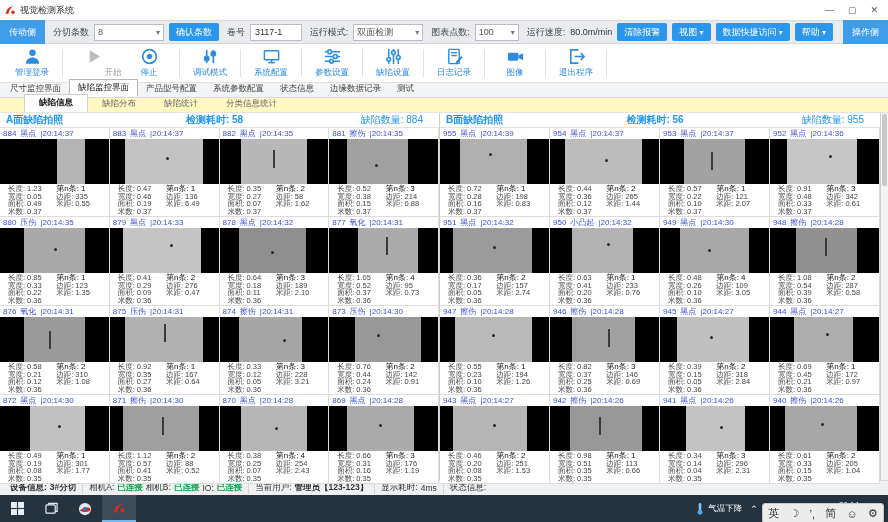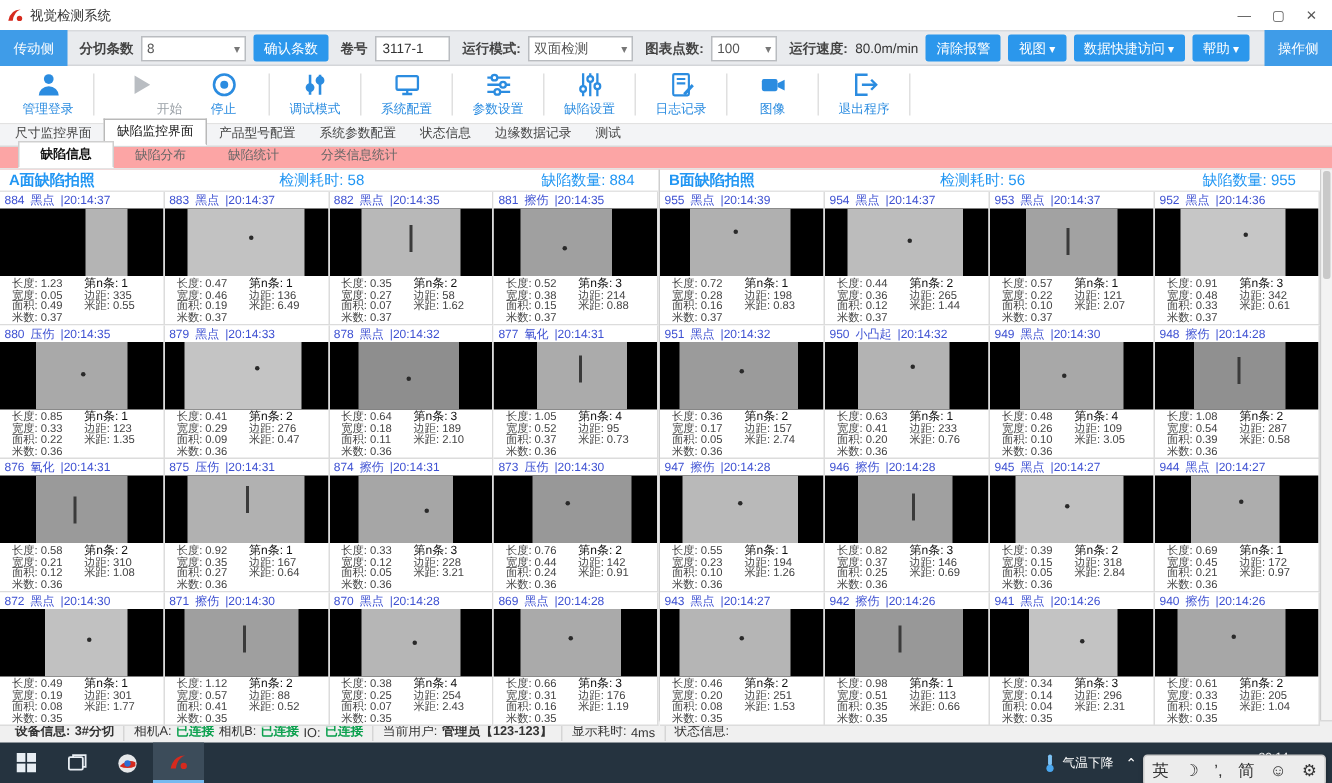--- a/index.html
+++ b/index.html
@@ -9,52 +9,52 @@
   .titlebar .logo { width:12px; height:12px; margin-right:4px; }
   .titlebar .title { font-size:9px; color:#333; flex:1; }
   .winbtns { display:flex; gap:14px; padding-right:6px; color:#555; font-size:9px; }
   .winbtns span { cursor:pointer; }
 
   .toolbar1 { height:24px; background:#e9ebee; border-top:1px solid #d8dadd; border-bottom:1px solid #d4d6d9;
     display:flex; align-items:center; gap:5px; padding:0 0; font-size:9px; color:#333; }
   .btn-blue { background:#2b97ec; color:#fff; border:none; border-radius:2px; font-size:9px;
     padding:3px 7px; height:18px; line-height:12px; white-space:nowrap; cursor:pointer; }
   .side-btn { height:24px; border-radius:0; padding:5px 9px; background:#3f9ce8; }
-  .tb-label { white-space:nowrap; font-weight:bold; color:#444; margin-left:3px;text-align:right; }
+  .tb-label { white-space:nowrap; font-weight:normal; color:#444; margin-left:3px;text-align:right; }
   .tb-select { background:#fff; border:1px solid #b9bcc0; height:17px; min-width:70px;
     display:flex; align-items:center; justify-content:space-between; padding:0 3px; color:#555; }
   .tb-select .caret::after { content:"▾"; color:#777; font-size:8px; }
   .tb-input { background:#fff; border:1px solid #b9bcc0; height:17px; width:150px;
     display:flex; align-items:center; padding:0 4px; color:#333; }
   .drop::after { content:" ▾"; font-size:8px; }
   .spacer { flex:1; }
 
   .toolbar2 { height:39px; background:#fff; border-bottom:1px solid #e2e2e2;
     display:flex; align-items:center; padding:0 4px; }
   .tb2-btn { width:56px; display:flex; flex-direction:column; align-items:center; gap:1px; cursor:pointer; }
   .tb2-btn svg { width:19px; height:19px; }
   .tb2-btn .lbl { font-size:8.5px; color:#2b8ce0; white-space:nowrap; }
   .tb2-btn.disabled .lbl { color:#9aa0a6;margin-left:40px; }
   .tb2-div { width:1px; height:28px; background:#e0e0e0; margin:0 2px; }
 
   .tabbar { height:15px; background:#f3f4f6; display:flex; align-items:flex-end; padding-left:2px; border-bottom:1px solid #d9d9d9; }
   .tab { font-size:8.5px; color:#444; padding:2px 8px 2px; white-space:nowrap; cursor:pointer; }
   .tab.active { background:#fff; border:1px solid #b9b9b9; border-bottom:1px solid #fff; color:#111; }
 
-  .subtabbar { height:15px; background:#fca5a5; display:flex; align-items:flex-end; padding-left:12px; border-bottom:1px solid #e4e4e4; }
+  .subtabbar { height:15px; background:#fef9c3; display:flex; align-items:flex-end; padding-left:24px; border-bottom:1px solid #e4e4e4; }
   .subtab { font-size:8.5px; color:#666; padding:2px 14px; white-space:nowrap; cursor:pointer; }
   .subtab.active { color:#111; font-weight:bold; border:1px solid #cfcfcf; border-bottom:1px solid #fff; background:#fff; }
 
   .content { height:367px; display:flex; position:relative; }
   .panel { width:440px; border-right:1px solid #cfcfcf; display:flex; flex-direction:column; }
   .panel:nth-child(2) { width:441px; }
   .panel-head { height:18px; display:flex; align-items:center; font-size:10px; color:#2196f3;
     padding:0 6px; border-bottom:1px solid #e3e3e3; }
   .p-title { font-weight:bold; flex:1; }
-  .p-mid { flex:1; text-align:center; white-space:nowrap; }
+  .p-mid { flex:1; text-align:center; white-space:nowrap;font-weight:bold; }
   .p-right { flex:1; text-align:right; padding-right:10px; white-space:nowrap; }
   .grid { flex:1; display:grid; grid-template-columns:repeat(4,1fr); grid-template-rows:repeat(4,1fr); }
   .cell { border-right:1px solid #dcdcdc; border-bottom:1px solid #dcdcdc; display:flex; flex-direction:column; overflow:hidden; background:#fff; }
   .cell-head { height:11px; display:flex; gap:4px; align-items:center; padding:0 3px; font-size:8px;
     color:#3d50d2; white-space:nowrap; overflow:hidden; }
   .cimg { height:45px; background:#000; position:relative; overflow:hidden; }
   .strip { position:absolute; top:0; bottom:0; }
   .mark.dot { position:absolute; width:3px; height:3px; background:#2a2a2a; border-radius:50%; }
   .mark.vline { position:absolute; width:2px; height:18px; background:#3a3a3a; }
   .cinfo { flex:1; display:flex; font-size:7.5px; color:#444; padding:1px 8px; line-height:7.5px; }

